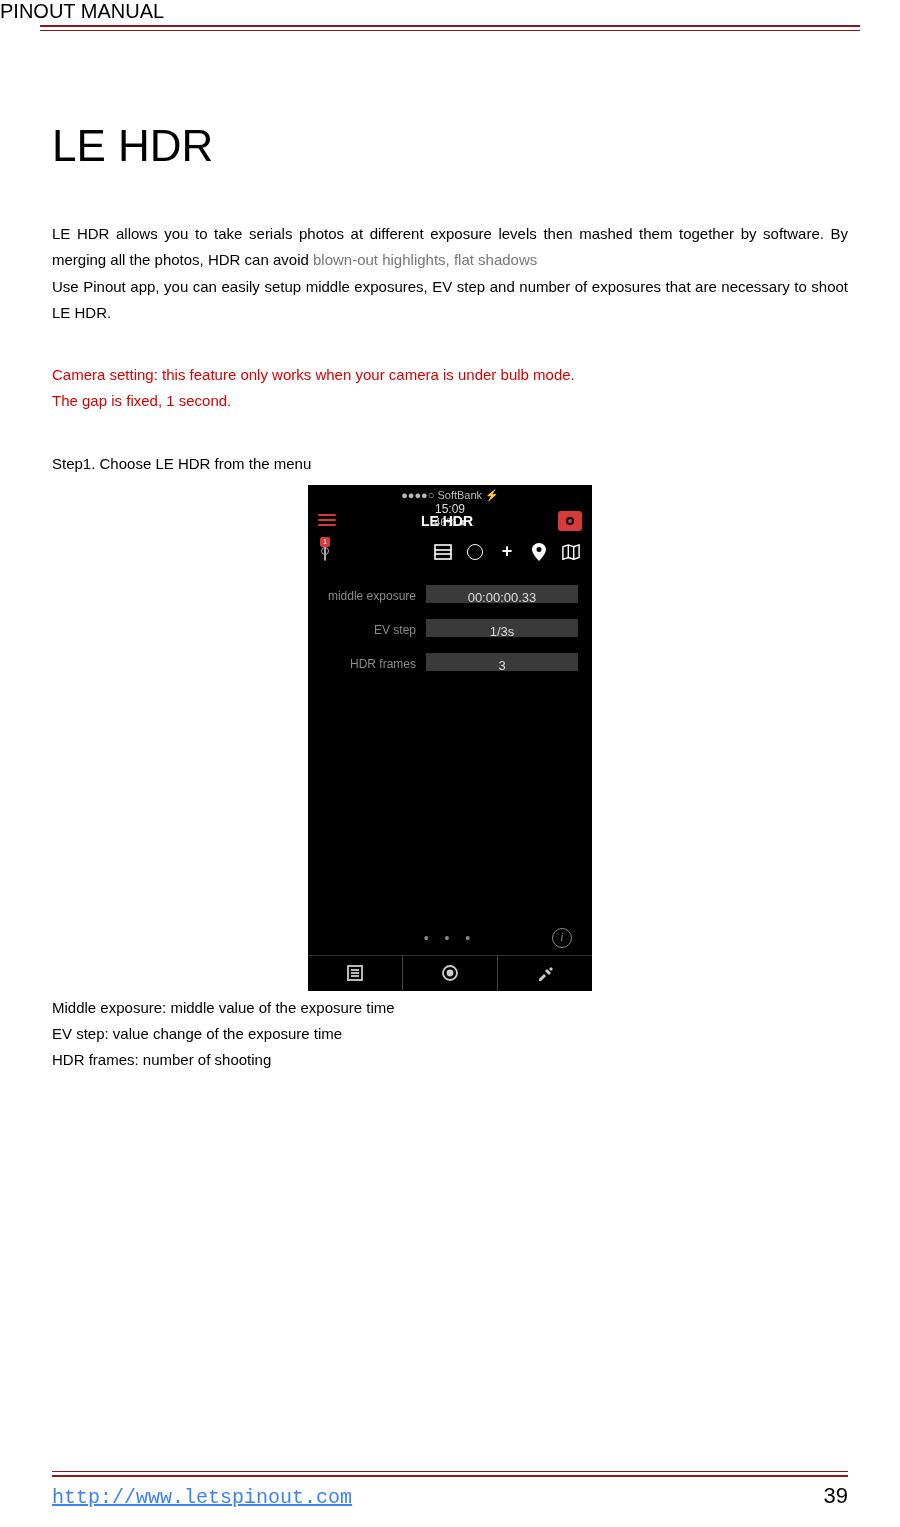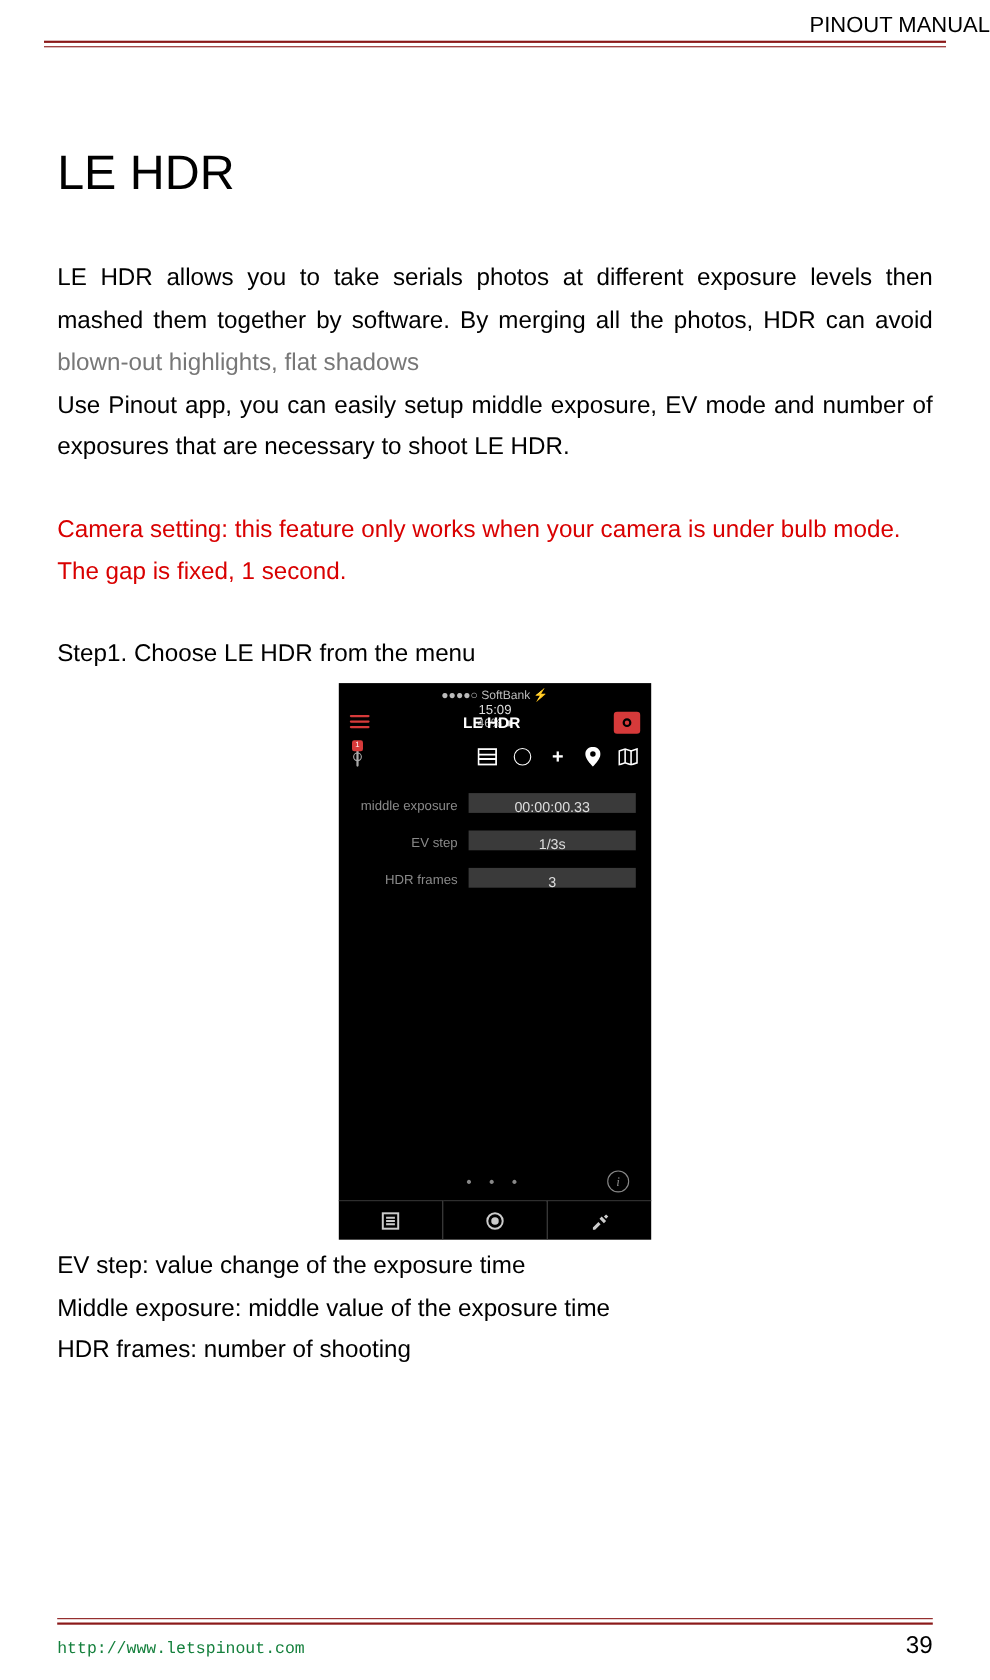--- a/index.html
+++ b/index.html
@@ -5,41 +5,41 @@
     * { box-sizing: border-box; margin: 0; padding: 0; }
     body {
       width: 900px;
       height: 1527px;
       background: #fff;
       font-family: Arial, Helvetica, sans-serif;
       color: #000;
       position: relative;
     }
     .page-header {
-      text-align: right;
+      text-align: left;
       font-size: 20px;
-      padding-top: 12px;
+      padding-top: 0;
       padding-bottom: 2px;
     }
     .header-rule {
       margin: 0 40px;
       border-top: 2.5px solid #8b1919;
       border-bottom: 1px solid #8b1919;
       height: 6px;
     }
     .content {
       padding: 90px 52px 0 52px;
     }
     h1 {
       font-size: 44px;
       font-weight: 400;
       margin-bottom: 50px;
     }
     .body-text {
-      font-size: 22px;
+      font-size: 15px;
       line-height: 1.75;
       text-align: justify;
     }
     .justify { text-align: justify; }
     .red { color: #d90000; }
     .gray { color: #777; }
     .para-gap { height: 36px; }
 
     
     .phone {
@@ -177,40 +177,41 @@
       height: 6px;
       margin-bottom: 6px;
     }
     .footer-line {
       display:flex;
       justify-content:space-between;
       align-items:baseline;
     }
     .footer-url {
       font-family: "Courier New", monospace;
-      font-size: 15px;
-      color: #15803d;
+      font-size: 20px;
+      color: #3b82f6;
+      text-decoration: underline;
     }
     .footer-page {
       font-size: 22px;
     }
   </style>
 </head>
 <body>
 
 <div class="page-header">PINOUT MANUAL</div>
 <div class="header-rule"></div>
 
 <div class="content">
   <h1>LE HDR</h1>
 
   <p class="body-text justify">
     <span>LE HDR allows you to take serials photos at different exposure levels then mashed them together by software. By merging all the photos, HDR can avoid </span><span class="gray">blown-out highlights, flat shadows</span>
   </p>
-  <p class="body-text justify">Use Pinout app, you can easily setup middle exposure, EV mode and number of exposures that are necessary to shoot LE HDR.</p>
+  <p class="body-text justify">Use Pinout app, you can easily setup middle exposures, EV step and number of exposures that are necessary to shoot LE HDR.</p>
 
   <div class="para-gap"></div>
 
   <p class="body-text red">Camera setting: this feature only works when your camera is under bulb mode.</p>
   <p class="body-text red">The gap is fixed, 1 second.</p>
 
   <div class="para-gap"></div>
 
   <p class="body-text">Step1. Choose LE HDR from the menu</p>
 
@@ -294,22 +295,22 @@
           </svg>
       </div>
       <div class="tab">
         <svg viewBox="0 0 18 18" fill="#ccc">
             <path d="M3 15l5-5 2 2-5 5H3v-2zm12-12l-2 2 2 2 2-2-2-2zm-4 2l4 4-2 2-4-4 2-2z"></path>
           </svg>
       </div>
     </div>
   </div>
 
+  <p class="body-text">Middle exposure: middle value of the exposure time</p>
   <p class="body-text">EV step: value change of the exposure time</p>
-  <p class="body-text">Middle exposure: middle value of the exposure time</p>
   <p class="body-text">HDR frames: number of shooting</p>
 </div>
 
 <div class="footer">
   <div class="footer-rule"></div>
   <div class="footer-line">
     <span class="footer-url">http://www.letspinout.com</span>
     <span class="footer-page">39</span>
   </div>
 </div>

